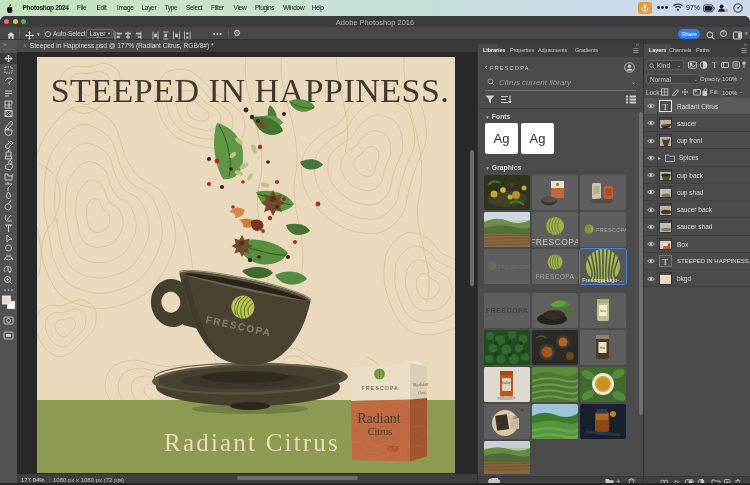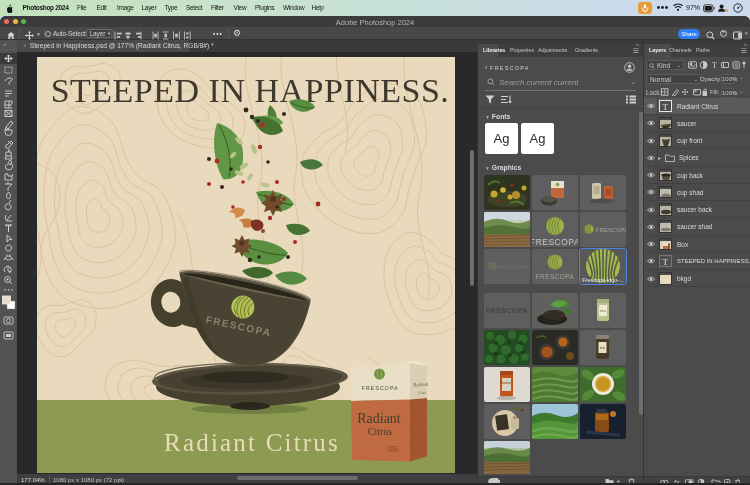--- a/index.html
+++ b/index.html
@@ -83,21 +83,21 @@
       <circle cx="5" cy="5" r="4.2" stroke="#1a1a1a" stroke-width="0.9" fill="none"></circle>
       <path d="M5,5 L7.2,3.2" stroke="#1a1a1a" stroke-width="0.9"></path>
       <circle cx="5" cy="5" r="0.8" fill="#1a1a1a"></circle>
     </svg>
 </div>
 <div id="win" class="abs">
  <div id="titlebar" class="abs">
   <span class="tl" style="left:3.5px;background:#ed6b5f;"></span>
   <span class="tl" style="left:12.5px;background:#f0b73b;"></span>
   <span class="tl" style="left:21px;background:#51ba49;"></span>
-  <div id="tbtitle">Adobe Photoshop 2024</div>
+  <div id="tbtitle">Adobe Photoshop 2016</div>
  </div>
  <div id="optionsbar" class="abs">
   <svg class="oi" style="left:7px;top:3px;" width="8" height="8" viewBox="0 0 8 8">
         <path d="M4,0.5 L7.5,3.5 L6.6,3.5 L6.6,7.5 L4.8,7.5 L4.8,5 L3.2,5 L3.2,7.5 L1.4,7.5 L1.4,3.5 L0.5,3.5 Z" fill="#d6d6d6"></path>
       </svg>
   <span class="vdiv" style="left:19px;"></span>
   <svg class="oi" style="left:25px;top:2.5px;" width="9" height="9" viewBox="0 0 9 9">
         <path d="M4.5,0 L6,1.8 L5,1.8 L5,4 L7.2,4 L7.2,3 L9,4.5 L7.2,6 L7.2,5 L5,5 L5,7.2 L6,7.2 L4.5,9 L3,7.2 L4,7.2 L4,5 L1.8,5 L1.8,6 L0,4.5 L1.8,3 L1.8,4 L4,4 L4,1.8 L3,1.8 Z" fill="#d6d6d6"></path>
       </svg>
   <span class="oi" style="left:36px;font-size:5px;color:#bbb;">▼</span>
@@ -415,21 +415,21 @@
   <div style="position:absolute;left:7px;top:24px;font-size:5.5px;color:#d2d2d2;letter-spacing:1.2px;"><span style="font-size:7px;letter-spacing:0;">‹</span> FRESCOPA</div>
   <svg style="position:absolute;left:146px;top:22px;" width="11" height="11" viewBox="0 0 11 11">
         <circle cx="5.5" cy="5.5" r="4.8" stroke="#c5c5c5" stroke-width="0.9" fill="none"></circle>
         <circle cx="5.5" cy="4.2" r="1.7" fill="#c5c5c5"></circle>
         <path d="M2.2,8.8 a3.5,3.5 0 0 1 6.6,0" fill="#c5c5c5"></path>
       </svg>
   <svg style="position:absolute;left:9px;top:38px;" width="8" height="8" viewBox="0 0 9 9">
         <circle cx="3.8" cy="3.8" r="2.7" stroke="#aaa" stroke-width="1" fill="none"></circle>
         <line x1="5.8" y1="5.8" x2="8.2" y2="8.2" stroke="#aaa" stroke-width="1"></line>
       </svg>
-  <div style="position:absolute;left:21px;top:38px;font-size:8px;font-style:italic;color:#9f9f9f;">Search current current</div>
+  <div style="position:absolute;left:21px;top:38px;font-size:8px;font-style:italic;color:#9f9f9f;">Citrus current library</div>
   <span style="position:absolute;left:153px;top:38px;color:#b5b5b5;font-size:6px;">⌄</span>
   <div style="position:absolute;left:7px;top:49.5px;width:151px;height:1px;background:#737373;"></div>
   <svg style="position:absolute;left:7px;top:55px;" width="10" height="9" viewBox="0 0 10 9">
         <path d="M0.5,0.5 L9.5,0.5 L6,4.5 L6,8.5 L4,7 L4,4.5 Z" fill="#cfcfcf"></path>
       </svg>
   <svg style="position:absolute;left:23px;top:55px;" width="11" height="9" viewBox="0 0 11 9">
         <g stroke="#cfcfcf" stroke-width="1.1">
           <line x1="0" y1="1.5" x2="7" y2="1.5"></line>
           <line x1="0" y1="4.5" x2="5" y2="4.5"></line>
           <line x1="0" y1="7.5" x2="7" y2="7.5"></line>

